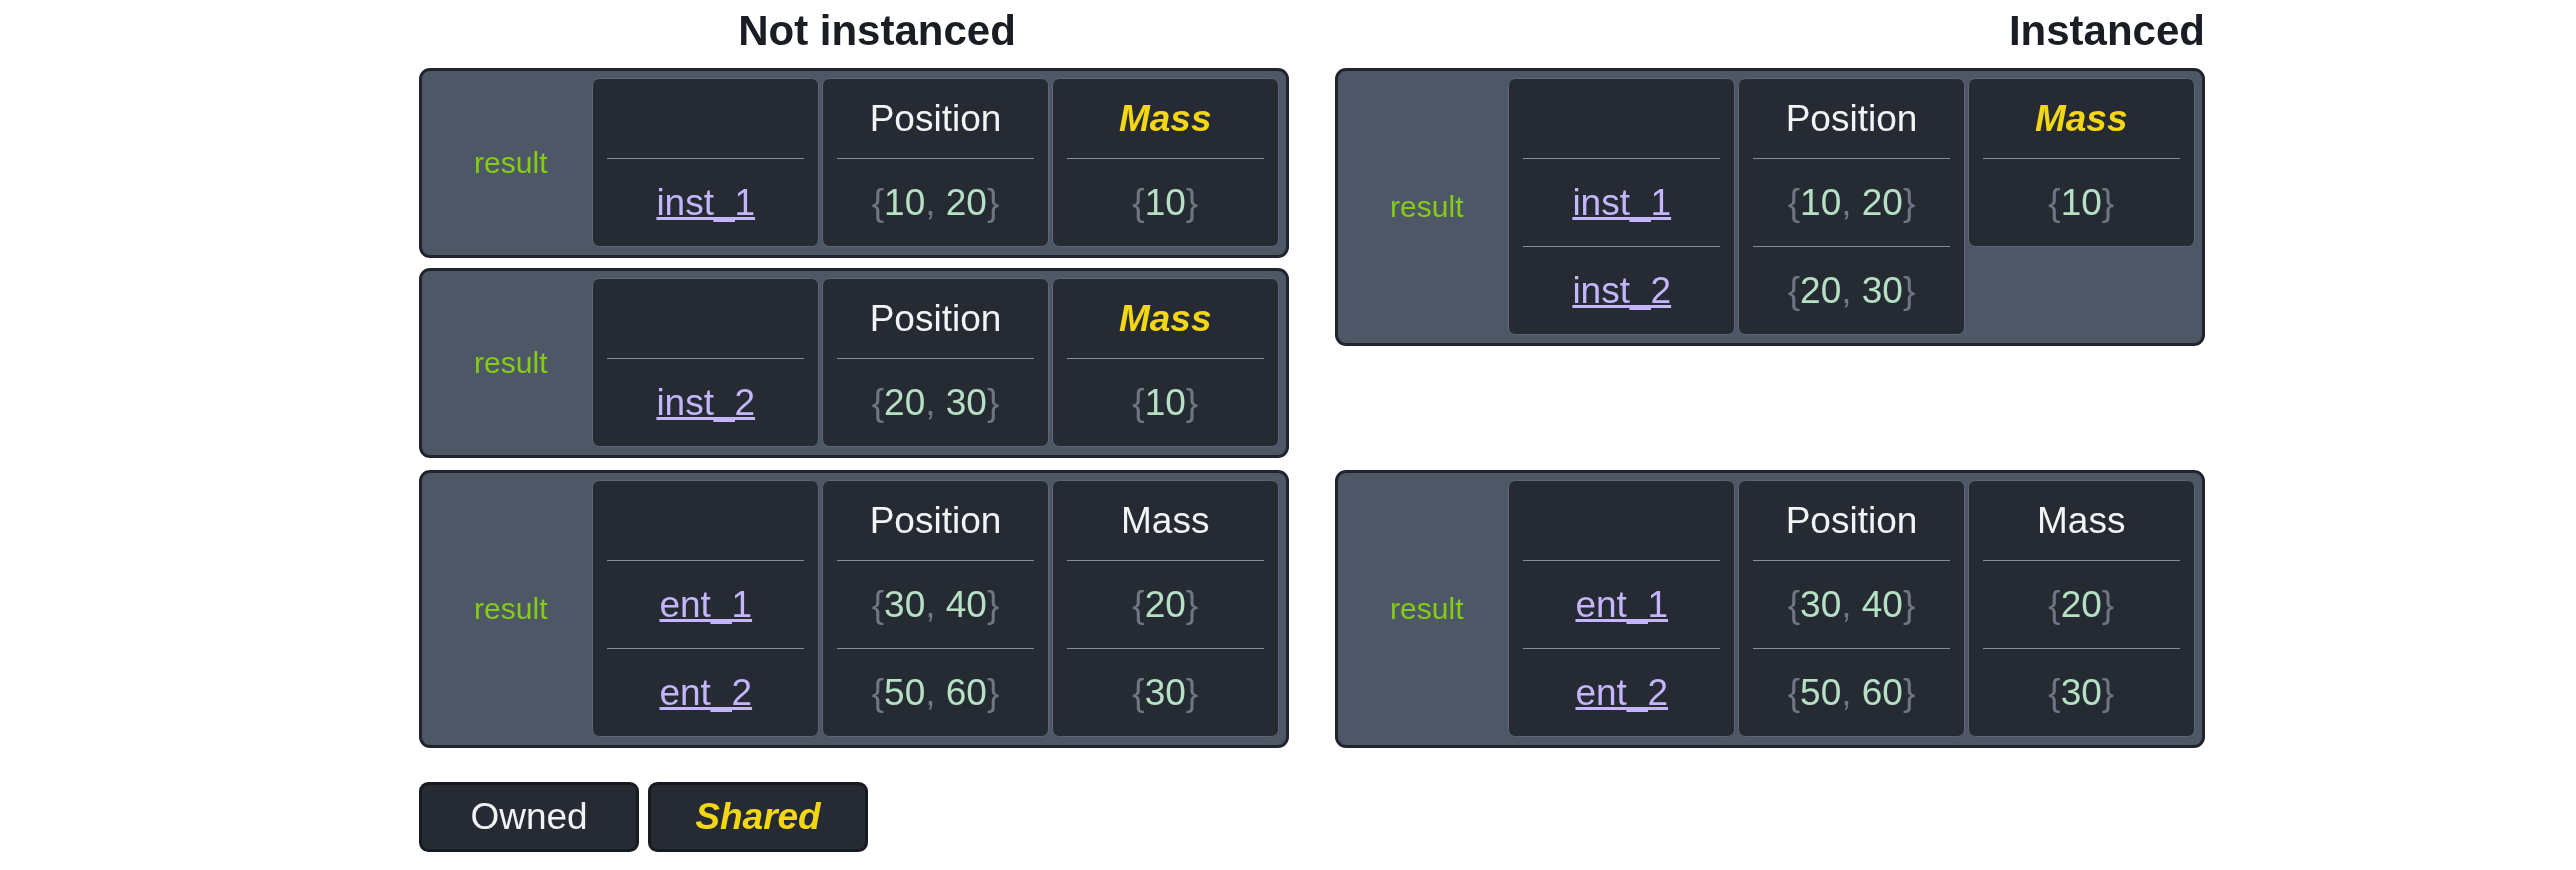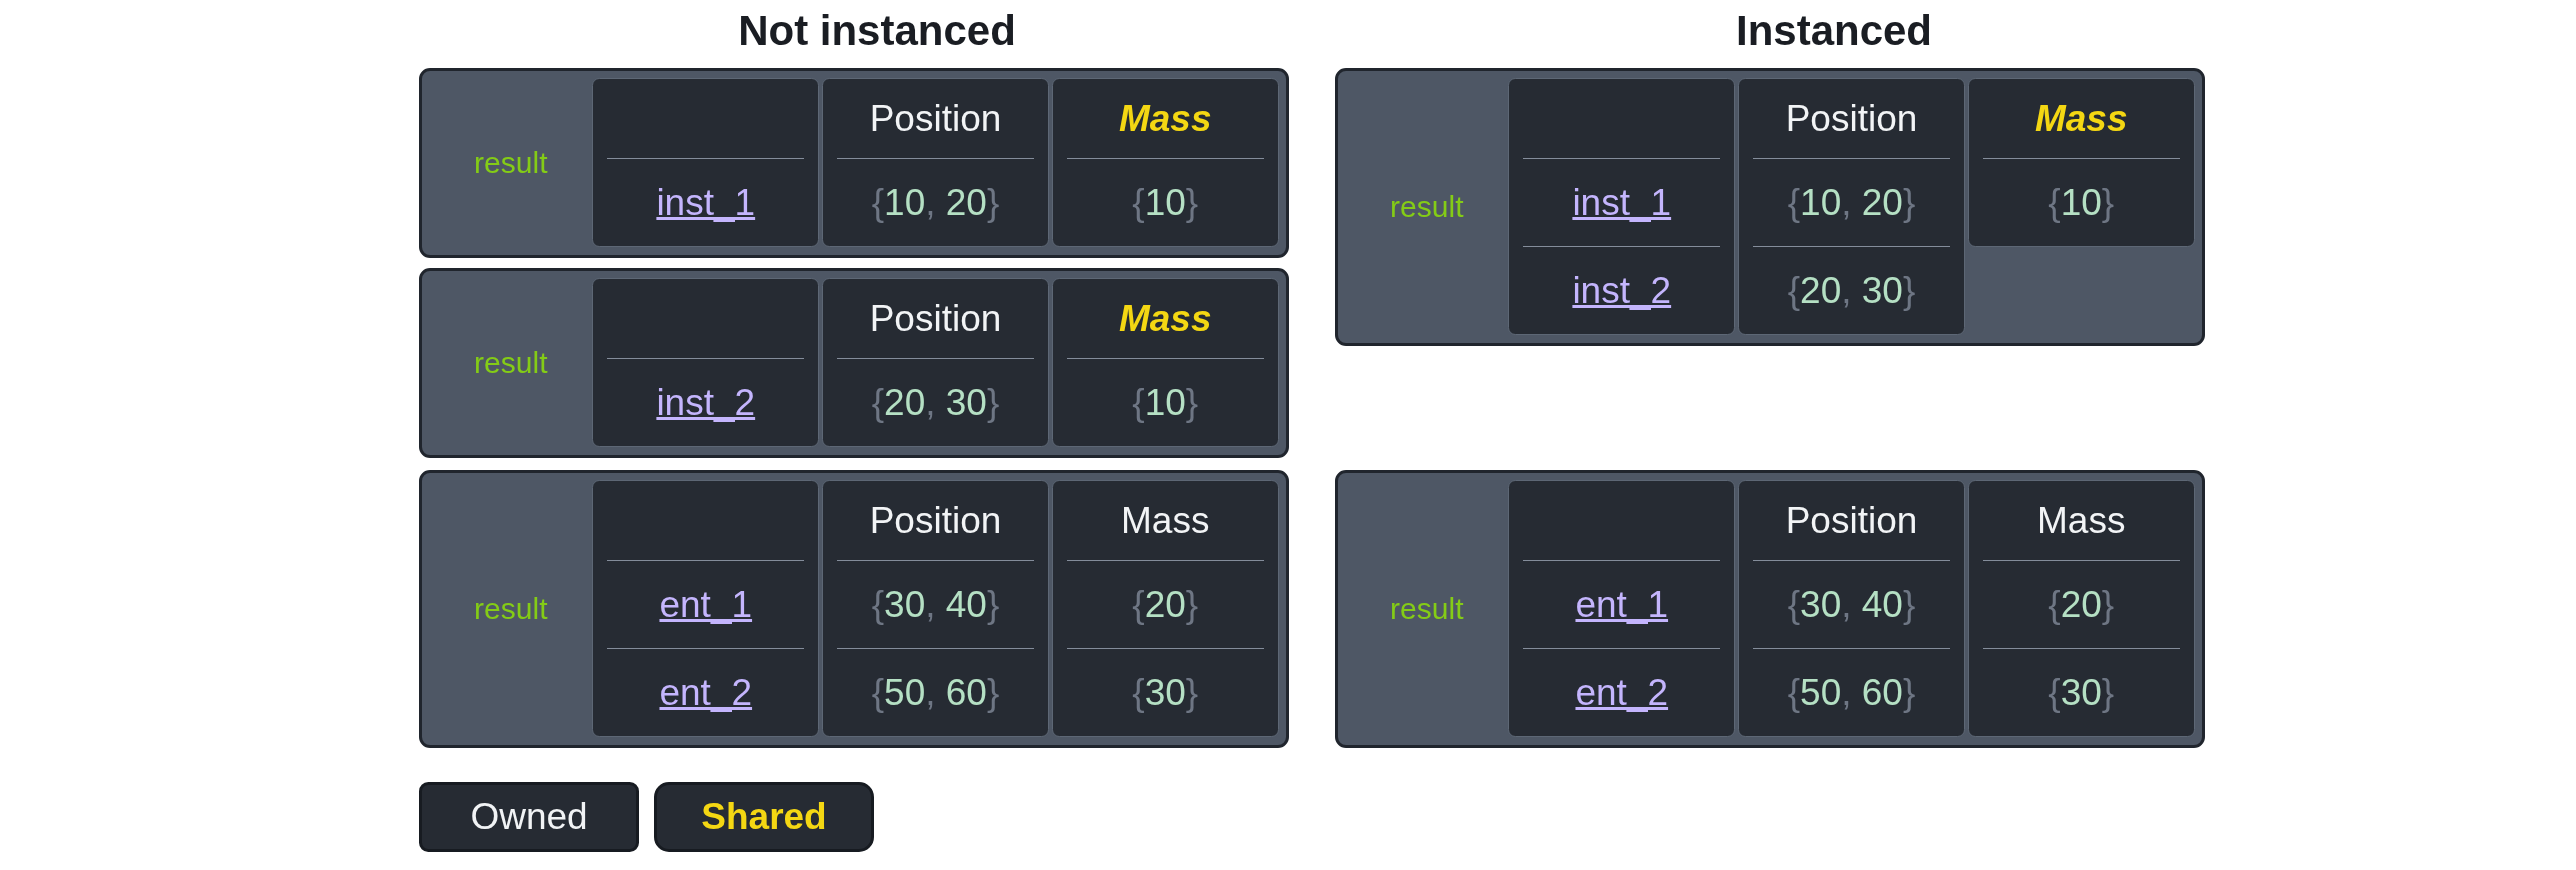--- a/index.html
+++ b/index.html
@@ -15,21 +15,21 @@
   .section-title {
     position: absolute;
     width: 870px;
     top: 7.3px;
     text-align: center;
     font-size: 42px;
     font-weight: 700;
     color: #1a1d23;
   }
   .title-left  { left: 442px; }
-  .title-right { left: 1399px; }
+  .title-right { left: 1335px; text-align: right; }
 
   .ecs-box {
     position: absolute;
     width: 870px;
     background: #4e5765;
     border: 3.7px solid #20252d;
     border-radius: 11px;
     padding: 7.3px;
     display: flex;
   }
@@ -79,36 +79,36 @@
     font-weight: 600;
   }
   .punct { color: #6e7684; }
   .num   { color: #b5e0c4; }
 
   .legend {
     position: absolute;
     left: 419px;
     top: 782px;
     display: flex;
-    gap: 15px;
+    gap: 9px;
   }
   .legend-box {
     background: #262b33;
     border: 3.7px solid #171b21;
     border-radius: 9.2px;
     height: 70px;
     min-width: 220px;
     padding: 0 26px;
     display: flex;
     align-items: center;
     justify-content: center;
     font-size: 37px;
   }
   .legend-owned  { color: #f1f3f5; }
-  .legend-shared { color: #f4d713; font-weight: 600; border-radius: 15px; }
+  .legend-shared { color: #f4d713; font-style: italic; font-weight: 600; }
 </style>
 </head>
 <body>
 
 <div class="stage">
 
   <div class="section-title title-left">Not instanced</div>
   <div class="section-title title-right">Instanced</div>
 
   <div class="ecs-box box-ni1">

